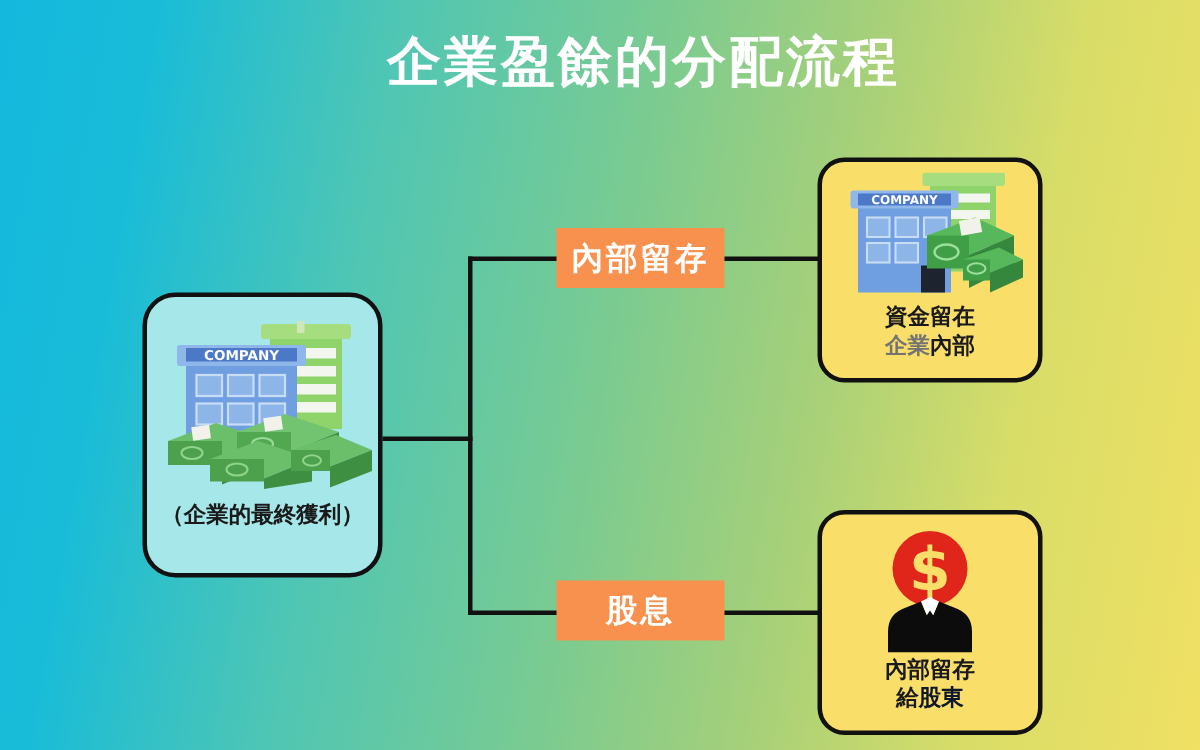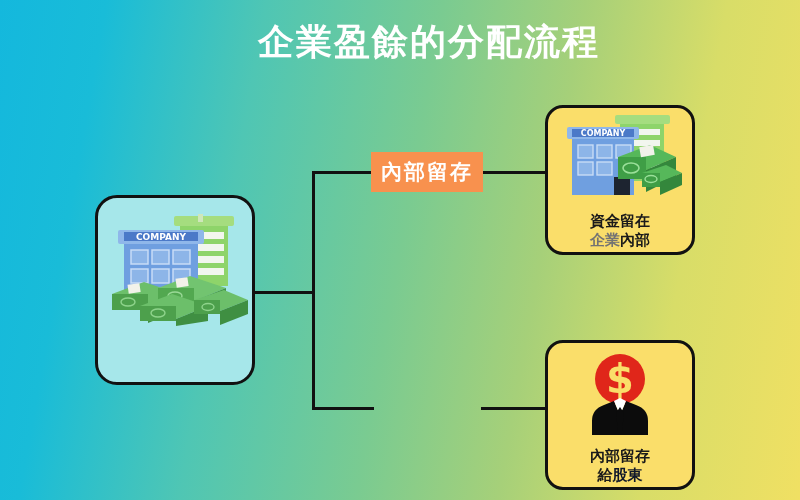--- a/index.html
+++ b/index.html
@@ -80,21 +80,21 @@
   .node-source .node-art { height: 120px; padding-top: 12px; }
   .node-yellow .node-art { height: 88px; padding-top: 6px; }
 
   .node-caption {
     text-align: center;
     color: #1a1a1a;
     font-weight: bold;
     line-height: 1.25;
   }
   .node-source .node-caption { font-size: 15px; margin-top: 4px; }
-  .node-yellow .node-caption { font-size: 15px; margin-top: 10px; }
+  .node-yellow .node-caption { font-size: 15px; margin-top: 0; }
 
   .hl-purple { color: #737373; }
   .hl-red { color: #0f172a; }
 
   
   .chip {
     position: absolute;
     box-sizing: border-box;
     background: #f8914e;
     color: #ffffff;
@@ -172,20 +172,21 @@
         </g>
         <g>
           <polygon points="94,86 124,76 148,86 120,97" fill="#6cbf6a"></polygon>
           <rect x="94" y="86" width="26" height="14" fill="#4da04c"></rect>
           <polygon points="120,97 148,86 148,100 120,111" fill="#3f8f42"></polygon>
           <ellipse cx="108" cy="93" rx="6" ry="3.5" fill="none" stroke="#8fd48c" stroke-width="1.4"></ellipse>
         </g>
       </svg>
     </div>
     <div class="node-caption">
+      <div>（企業的最終獲利）</div>
     </div>
   </div>
 
   <div class="chip chip-retained">
     <span>內部留存</span>
   </div>
 
   <div class="node node-yellow node-retained">
     <div class="node-art">
       <svg width="124" height="86" viewBox="0 0 124 86">
@@ -226,20 +227,23 @@
       </svg>
     </div>
     <div class="node-caption">
       <div>資金留在</div>
       <div>
         <span class="hl-purple">企業</span><span>內部</span>
       </div>
     </div>
   </div>
 
+  <div class="chip chip-dividend">
+    <span>股息</span>
+  </div>
 
   <div class="node node-yellow node-dividend">
     <div class="node-art">
       <svg width="100" height="84" viewBox="0 0 100 84">
         <circle cx="50" cy="28" r="25" fill="#e0261a"></circle>
         <text x="50" y="42" font-size="40" font-weight="bold" fill="#fade6a" text-anchor="middle" font-family="'DejaVu Sans',sans-serif">$</text>
         <path d="M22 84 L22 70 Q22 58 34 54 L44 50 L50 64 L56 50 L66 54 Q78 58 78 70 L78 84 Z" fill="#0c0c0c"></path>
         <path d="M44 50 L50 64 L56 50 L50 47 Z" fill="#ffffff"></path>
         <path d="M50 56 L54 62 L52 80 L48 80 L46 62 Z" fill="#0c0c0c"></path>
       </svg>

